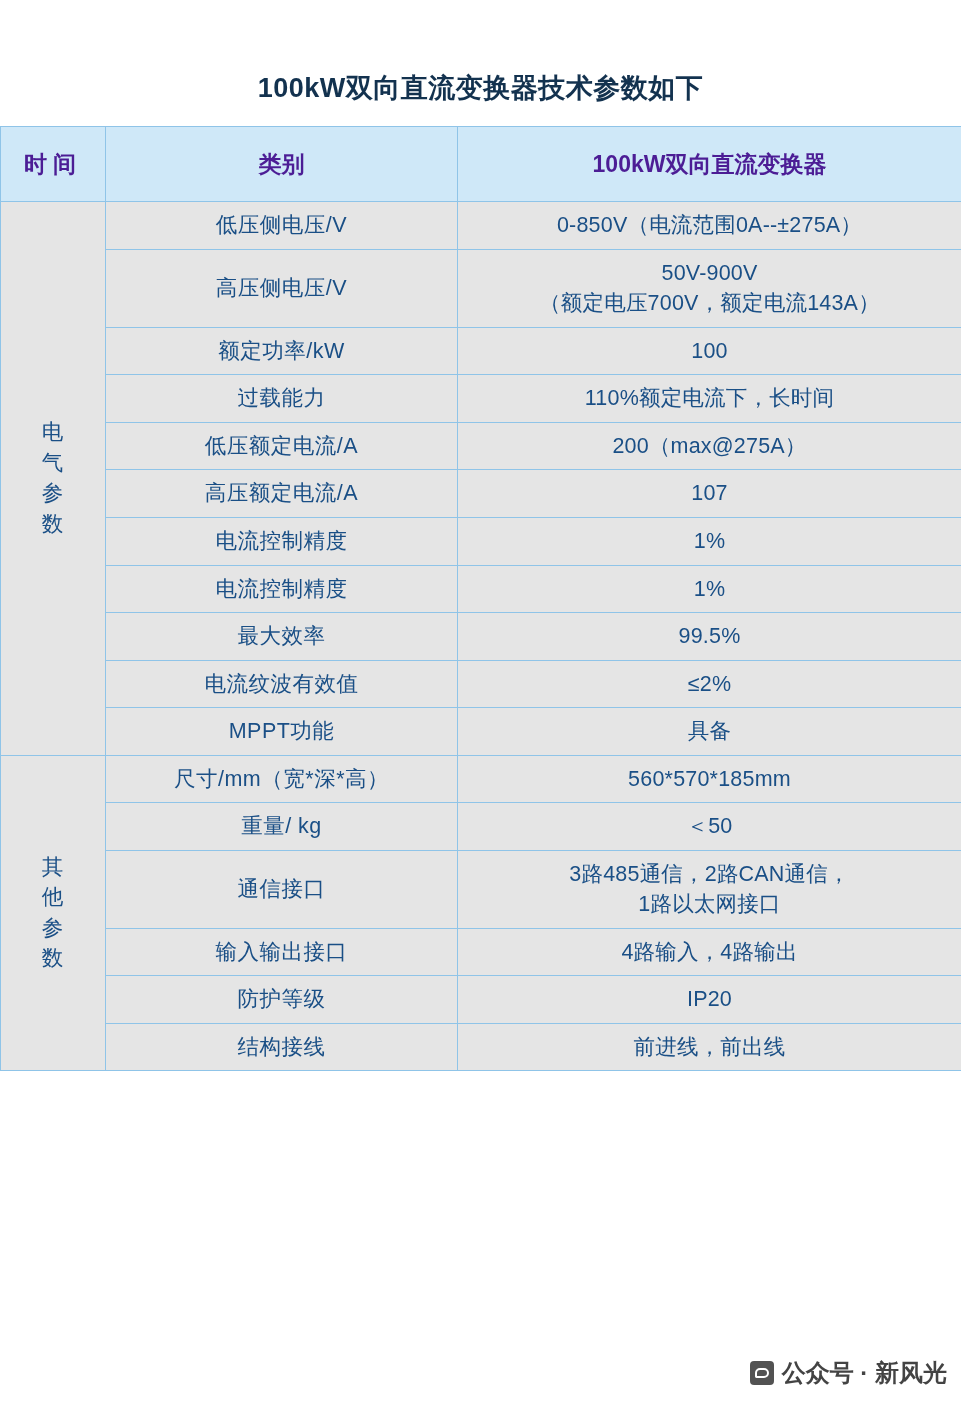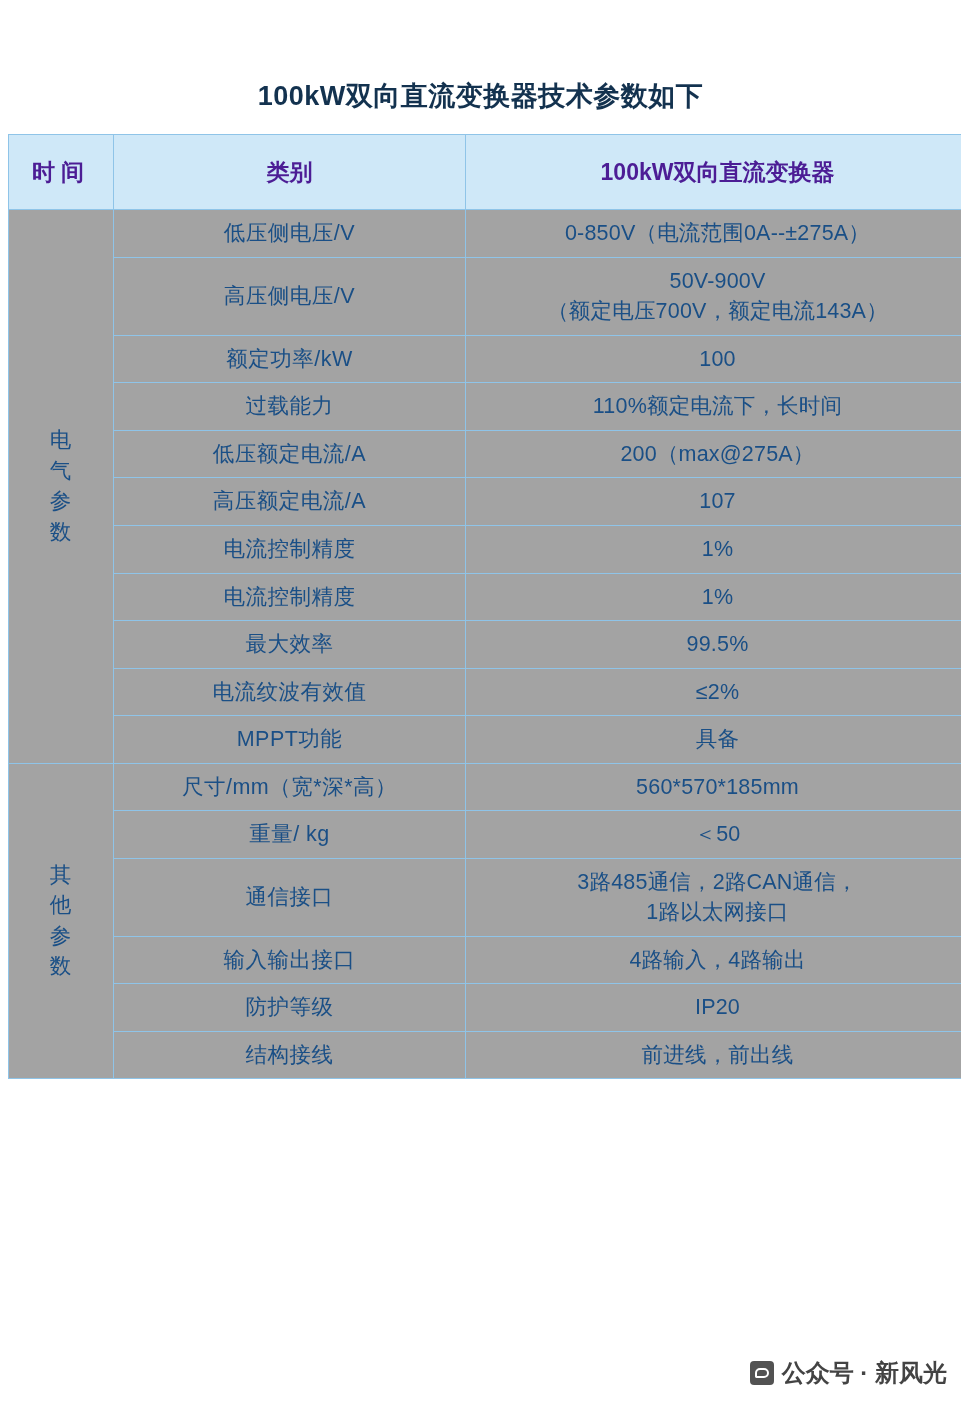--- a/index.html
+++ b/index.html
@@ -12,21 +12,21 @@
     height: 1405px;
     font-family: "Liberation Sans", sans-serif;
     color: #1b4f86;
     position: relative;
     overflow: hidden;
   }
   .page {
     width: 961px;
     height: 1405px;
     box-sizing: border-box;
-    padding: 8px;
+    padding: 0;
     position: relative;
   }
   .doc-title {
     text-align: center;
     font-size: 27px;
     font-weight: bold;
     color: #13324f;
     letter-spacing: 0.5px;
     margin: 0;
     padding: 72px 0 22px 0;
@@ -43,21 +43,21 @@
   table.spec col.c-val   { width: 504px; }
 
   table.spec th, table.spec td {
     border: 1px solid #8fc4e8;
     text-align: center;
     vertical-align: middle;
     font-size: 21.5px;
     color: #1a4f86;
     line-height: 1.42;
     padding: 8px 6px;
-    background: #a3a3a3;
+    background: #e5e5e5;
   }
   table.spec thead th {
     background: #cfe8f8;
     font-weight: bold;
     font-size: 23px;
     color: #4c1d95;
     height: 62px;
     padding: 6px 4px;
   }
   th.th-time { font-size: 23px; letter-spacing: 6px; }

